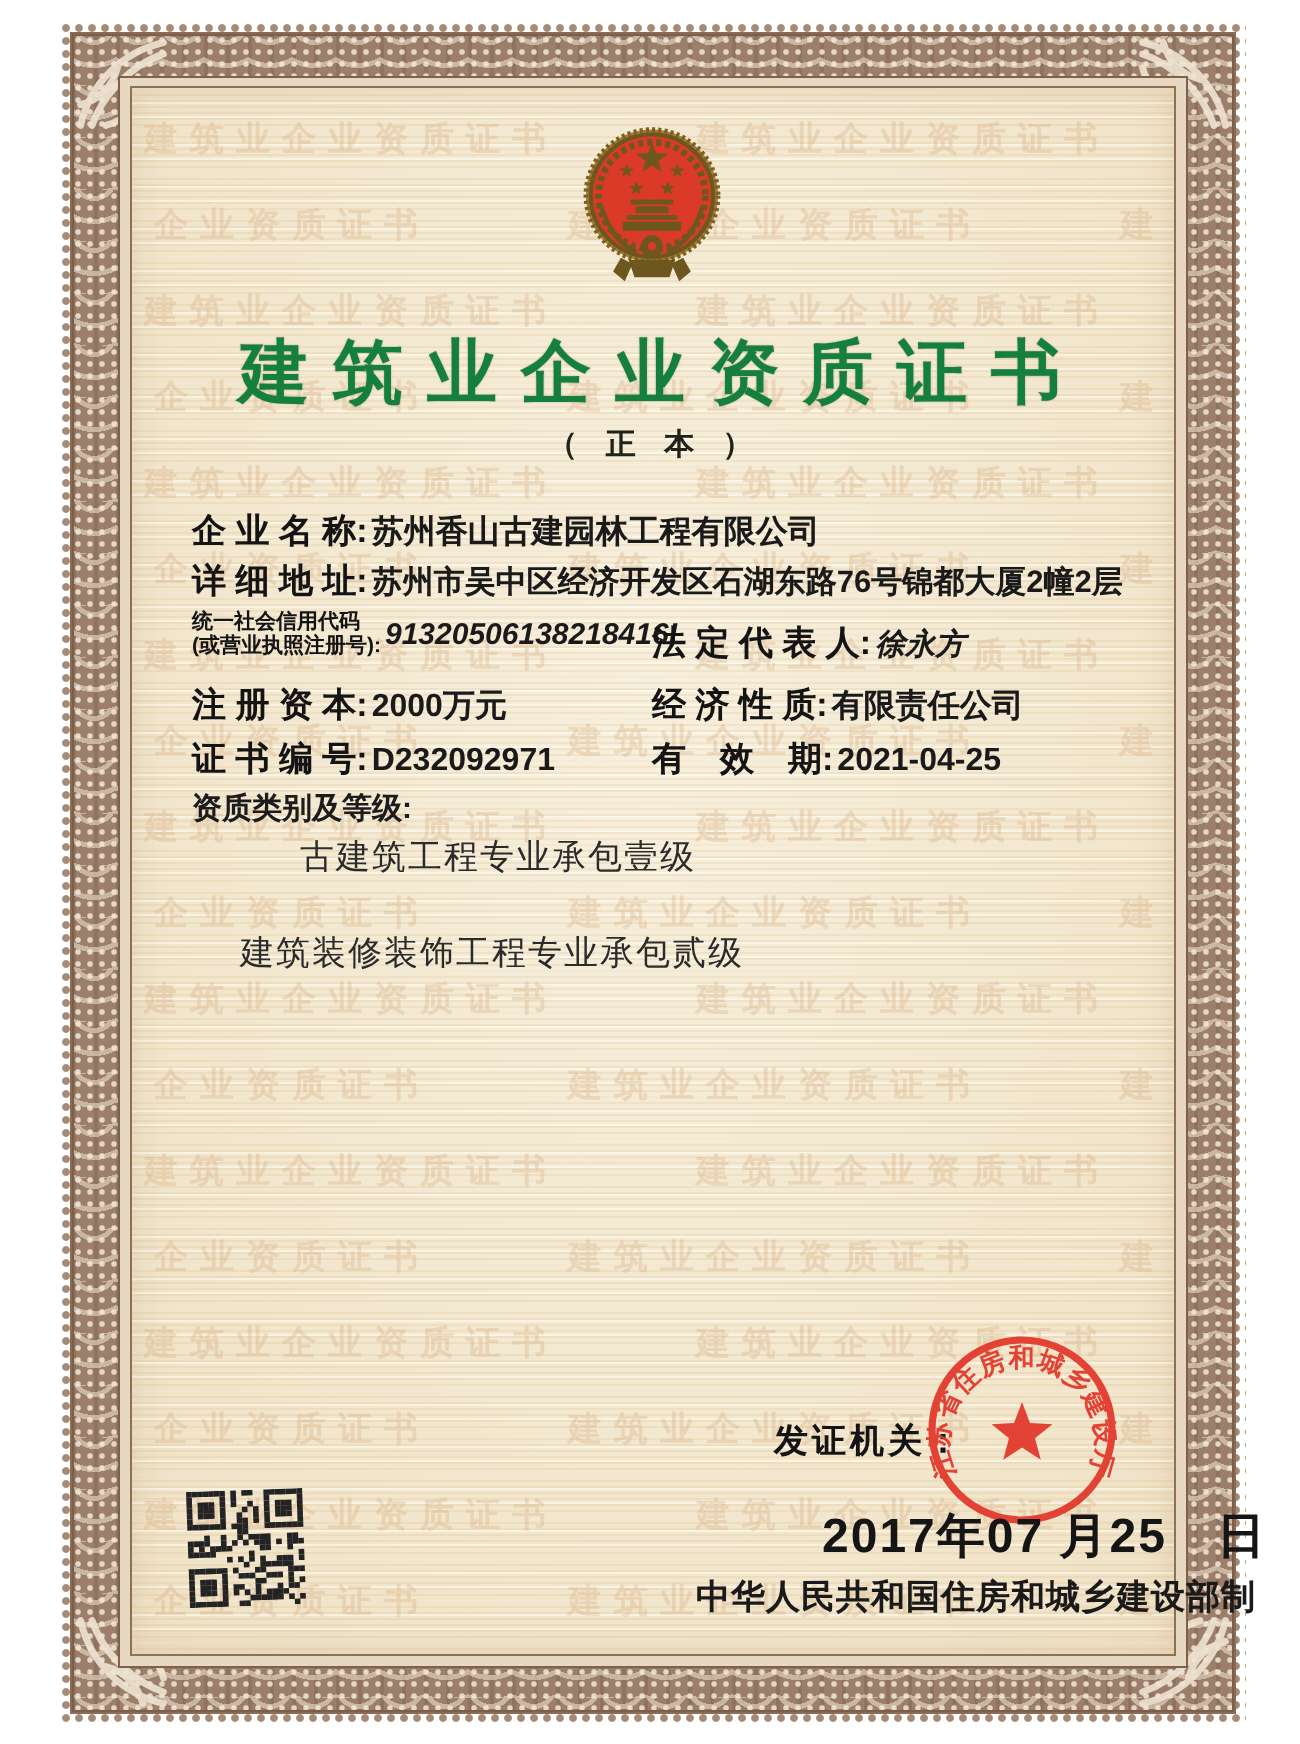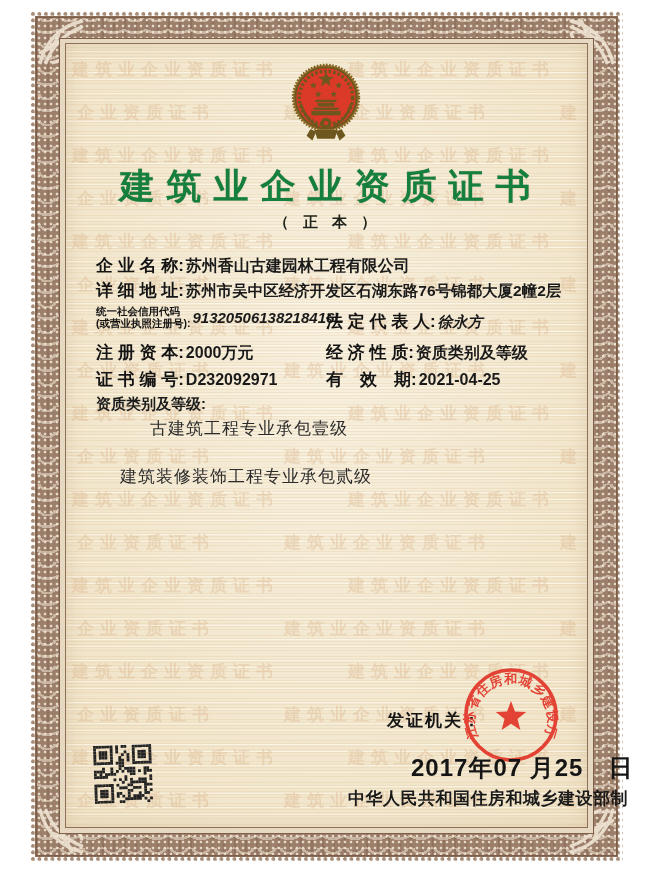--- a/index.html
+++ b/index.html
@@ -184,21 +184,21 @@
     </div>
   </div>
 
   <div class="abs r4">
     <div class="row">
       <span class="lbl">注 册 资 本:</span>
       <span class="val">2000万元</span>
     </div>
     <div class="rcol">
       <span class="lbl">经 济 性 质:</span>
-      <span class="val">资质类别及等级</span>
+      <span class="val">有限责任公司</span>
     </div>
   </div>
 
   <div class="abs r5">
     <div class="row">
       <span class="lbl">证 书 编 号:</span>
       <span class="val">D232092971</span>
     </div>
     <div class="rcol">
       <span class="lbl">有　效　期:</span>

